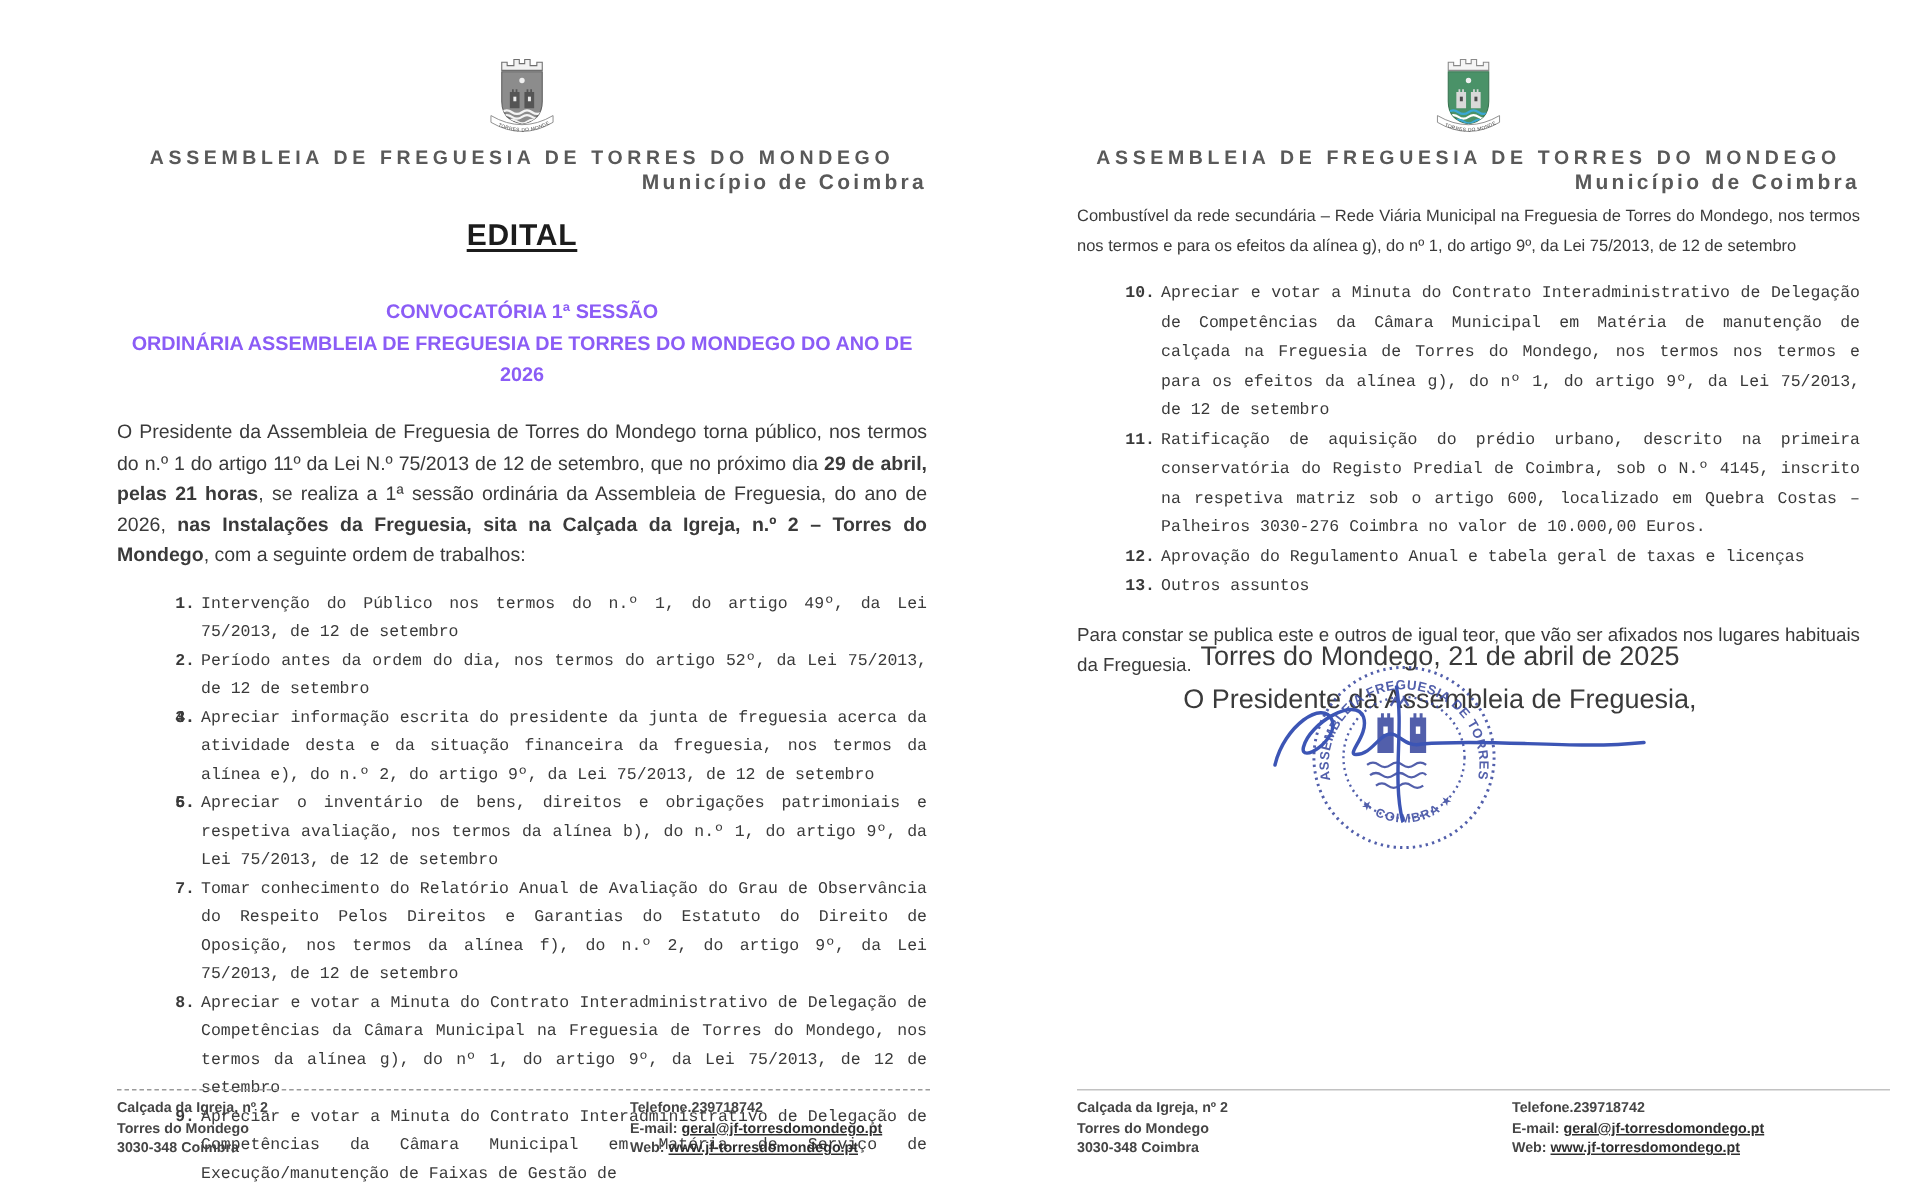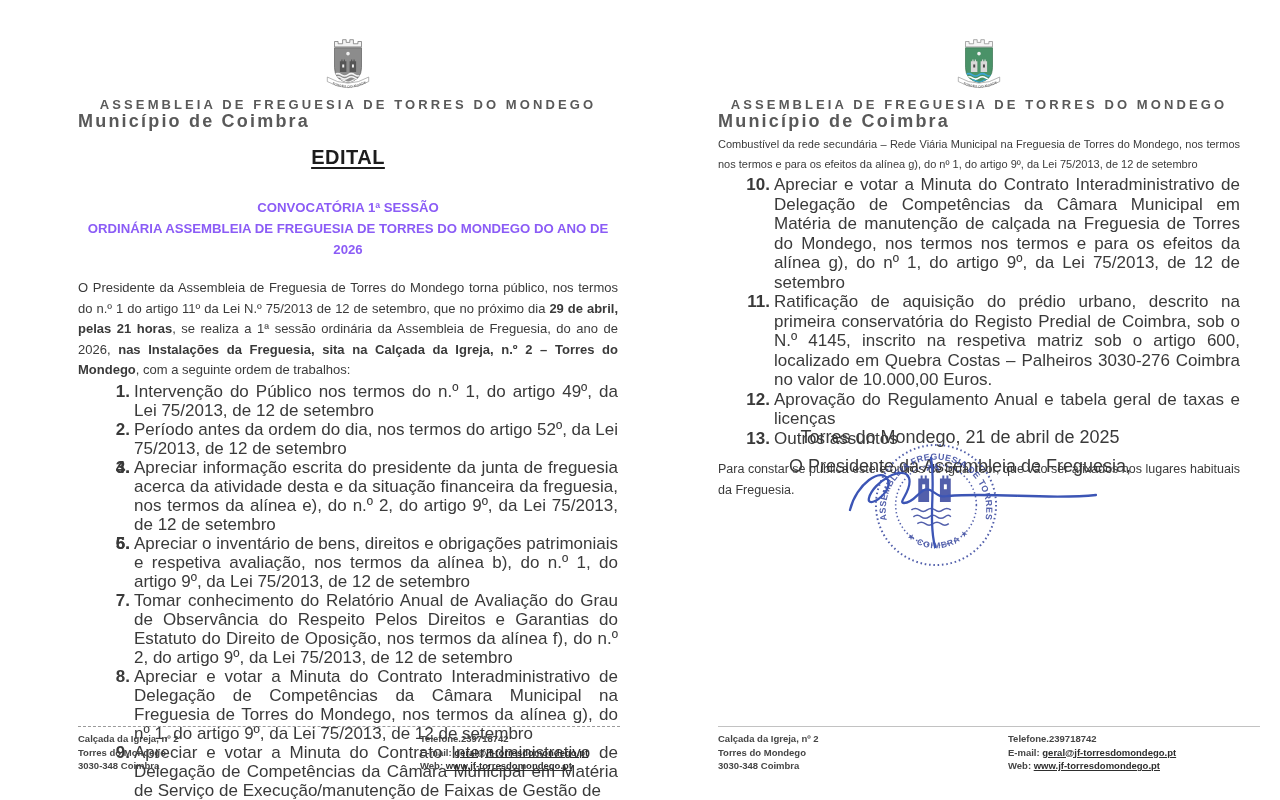--- a/index.html
+++ b/index.html
@@ -8,32 +8,32 @@
   .page{position:absolute;top:0;width:640px;height:800px;background:#fff;}
   .p1{left:0;}
   .p2{left:640px;}
   .content{position:absolute;top:0;left:78px;right:22px;}
   .p2 .content{right:40px;}
 
   
   .crest-wrap{text-align:center;margin-top:34px;height:60px;}
   .org1{margin-top:3px;text-align:center;font-size:13px;line-height:15px;font-weight:bold;
         letter-spacing:3.1px;color:var(--org_gray,#595959);}
-  .org2{margin-top:2px;text-align:left;font-size:18px;line-height:15px;font-weight:bold;
+  .org2{margin-top:2px;text-align:right;font-size:14px;line-height:15px;font-weight:bold;
         letter-spacing:2.2px;color:var(--org_gray,#595959);}
 
   .edital{margin-top:16px;text-align:center;font-size:20px;line-height:24px;font-weight:bold;
           color:#1c1c1c;letter-spacing:.5px;}
   .edital span{text-decoration:underline;text-decoration-thickness:2px;text-underline-offset:3px;}
 
   .heading{margin-top:28px;text-align:center;font-weight:bold;font-size:13.2px;line-height:21px;color:#8b5cf6;}
 
   .intro{margin-top:18px;font-size:13px;line-height:20.5px;text-align:justify;}
 
-  .list{margin-top:1px;font-size:17px;}
+  .list{margin-top:13px;font-size:11px;font-family:Liberation Mono, monospace;}
   .item{position:relative;padding-left:56px;text-align:justify;line-height:19px;}
   .p2 .item{line-height:19.5px;}
   .item .num{position:absolute;left:24px;width:28px;text-align:right;font-weight:bold;}
 
   .cont{margin-top:6px;font-size:11px;line-height:19.5px;text-align:justify;}
   .closing{margin-top:11px;font-size:12.5px;line-height:20.5px;text-align:justify;}
 
   
   .sig-cluster{position:absolute;left:0;right:0;top:427px;text-align:center;font-size:18px;}
   .sig-caption{margin-top:8px;}

